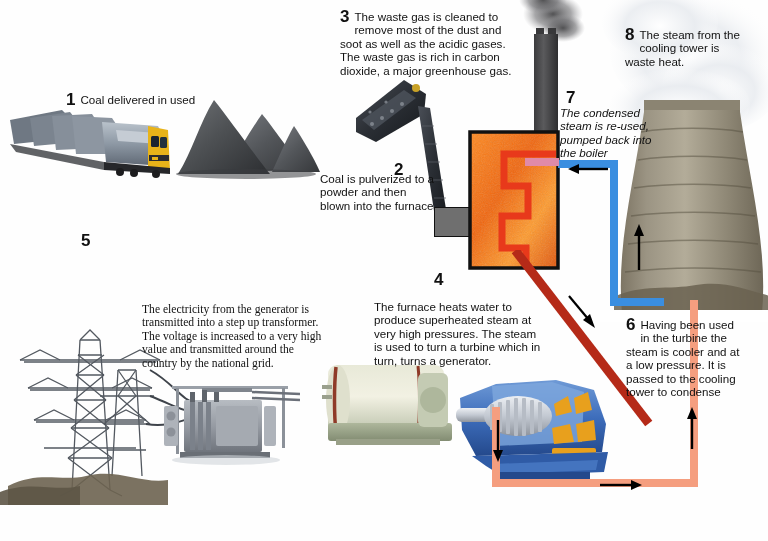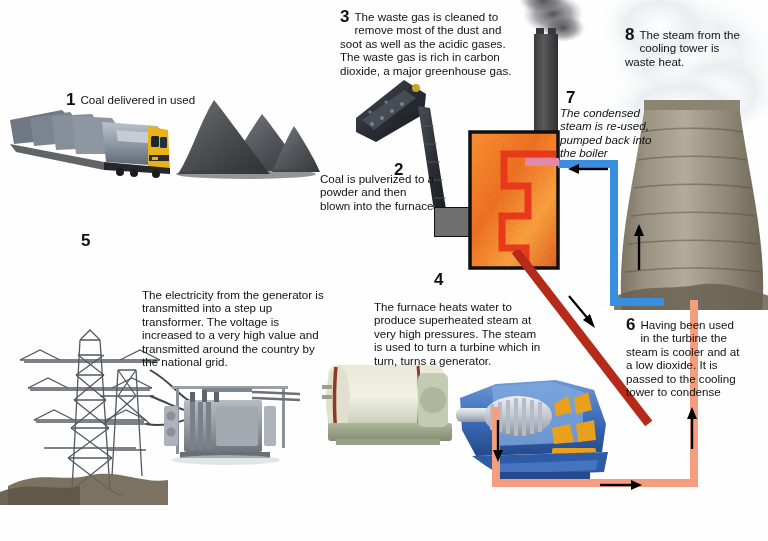--- a/index.html
+++ b/index.html
@@ -388,28 +388,28 @@
   <div class="note" style="left:340px;top:10px;width:186px;">
     <span class="num">3</span>
     <span>The waste gas is cleaned to remove most of the dust and soot as well as the acidic gases. The waste gas is rich in carbon dioxide, a major greenhouse gas.</span>
   </div>
 
   <div class="note" style="left:374px;top:300px;width:172px;">
     <span>The furnace heats water to produce superheated steam at very high pressures. The steam is used to turn a turbine which in turn, turns a generator.</span>
   </div>
   <div class="numonly" style="left:434px;top:270px;">4</div>
 
-  <div class="note" style="left:142px;top:288px;width:190px;">
+  <div class="note" style="left:142px;top:303px;width:190px;font-family:Liberation Serif, serif;">
     <span>The electricity from the generator is transmitted into a step up transformer. The voltage is increased to a very high value and transmitted around the country by the national grid.</span>
   </div>
   <div class="numonly" style="left:81px;top:231px;">5</div>
 
   <div class="note" style="left:626px;top:318px;width:118px;">
     <span class="num">6</span>
-    <span>Having been used in the turbine the steam is cooler and at a low dioxide. It is passed to the cooling tower to condense</span>
+    <span>Having been used in the turbine the steam is cooler and at a low pressure. It is passed to the cooling tower to condense</span>
   </div>
 
   <div class="note" style="left:560px;top:106px;width:100px;font-style:italic;">
     <span>The condensed steam is re-used, pumped back into the boiler</span>
   </div>
   <div class="numonly" style="left:566px;top:88px;">7</div>
 
   <div class="note" style="left:625px;top:28px;width:116px;">
     <span class="num">8</span>
     <span>The steam from the cooling tower is waste heat.</span>

